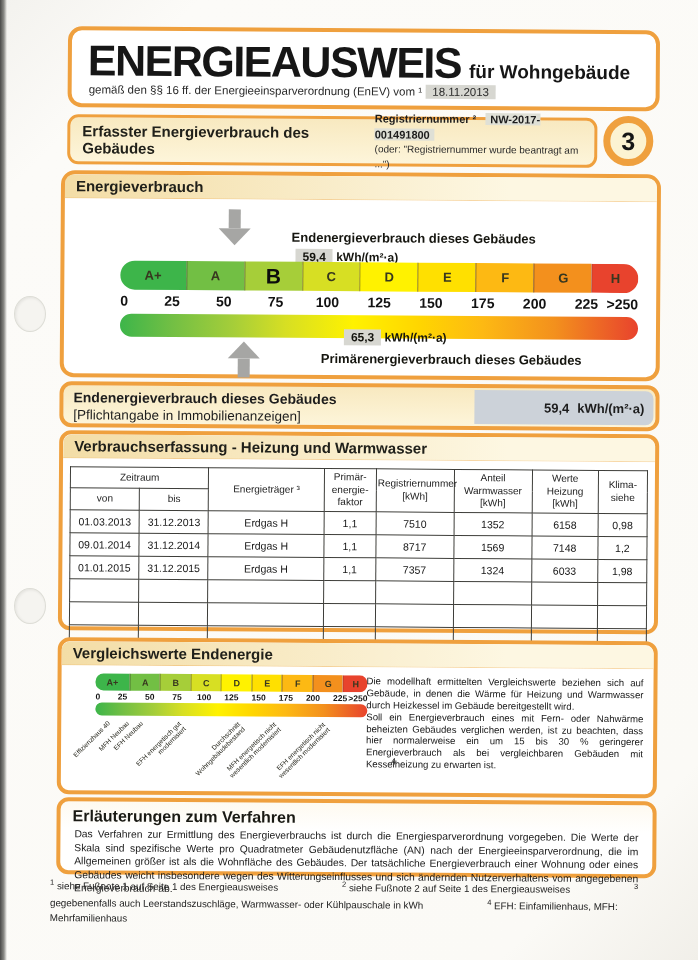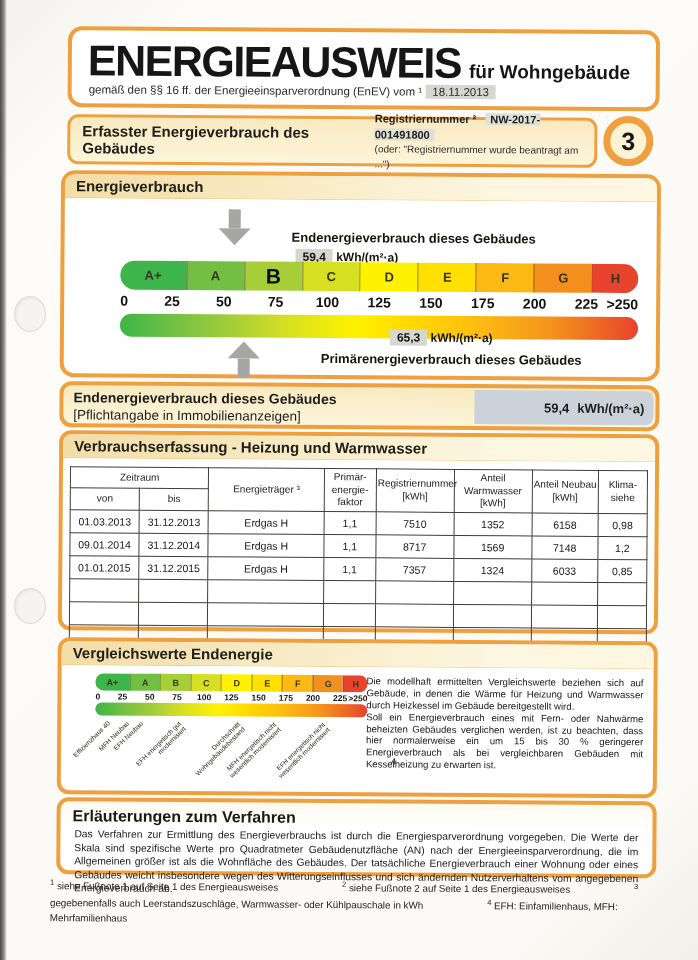--- a/index.html
+++ b/index.html
@@ -197,21 +197,21 @@
             <span class="tick" style="left: 90%;">225</span>
             <span class="tick last" style="right: 0px;">&gt;250</span>
           </div>
         <div class="gradband"></div>
         <div class="arrow" id="arrow-up" style="top: 80px; left: 24%;">
           <div class="head-up"></div>
             <div class="shaft"></div>
         </div>
       </div>
 
-      <div class="en-value" style="left:280px;top:153px;margin-left:46px;">
+      <div class="en-value" style="left:280px;top:153px;">
         <span class="gray-hl">65,3</span>
         <span>kWh/(m²·a)</span>
       </div>
       <div class="en-label" style="left:257px;top:175px;">Primärenergieverbrauch dieses Gebäudes</div>
     </div>
 
     <div class="obox cream" style="left:62px;top:381px;width:600px;height:46px;border-radius:12px;">
       <div class="mand-text">
         <div class="mand-l1">Endenergieverbrauch dieses Gebäudes</div>
         <div class="mand-l2">[Pflichtangabe in Immobilienanzeigen]</div>
@@ -235,21 +235,21 @@
             <col style="width:11.5%">
             <col style="width:8.5%">
         </colgroup>
         <thead>
           <tr>
             <th colspan="2">Zeitraum</th>
             <th rowspan="2">Energieträger ³</th>
             <th rowspan="2">Primär- energie- faktor</th>
             <th rowspan="2">Registriernummer [kWh]</th>
             <th rowspan="2">Anteil Warmwasser [kWh]</th>
-            <th rowspan="2">Anteil Neubau [kWh]</th>
+            <th rowspan="2">Werte Heizung [kWh]</th>
             <th rowspan="2">Klima- siehe</th>
           </tr>
           <tr>
             <th>von</th>
             <th>bis</th>
           </tr>
         </thead>
         <tbody id="table-body">
             <tr>
               <td>01.03.2013</td>
@@ -272,21 +272,21 @@
               <td>1,2</td>
             </tr>
             <tr>
               <td>01.01.2015</td>
               <td>31.12.2015</td>
               <td>Erdgas H</td>
               <td>1,1</td>
               <td>7357</td>
               <td>1324</td>
               <td>6033</td>
-              <td>0,85</td>
+              <td>1,98</td>
             </tr>
             <tr>
               <td>&nbsp;</td>
               <td>&nbsp;</td>
               <td>&nbsp;</td>
               <td>&nbsp;</td>
               <td>&nbsp;</td>
               <td>&nbsp;</td>
               <td>&nbsp;</td>
               <td>&nbsp;</td>

